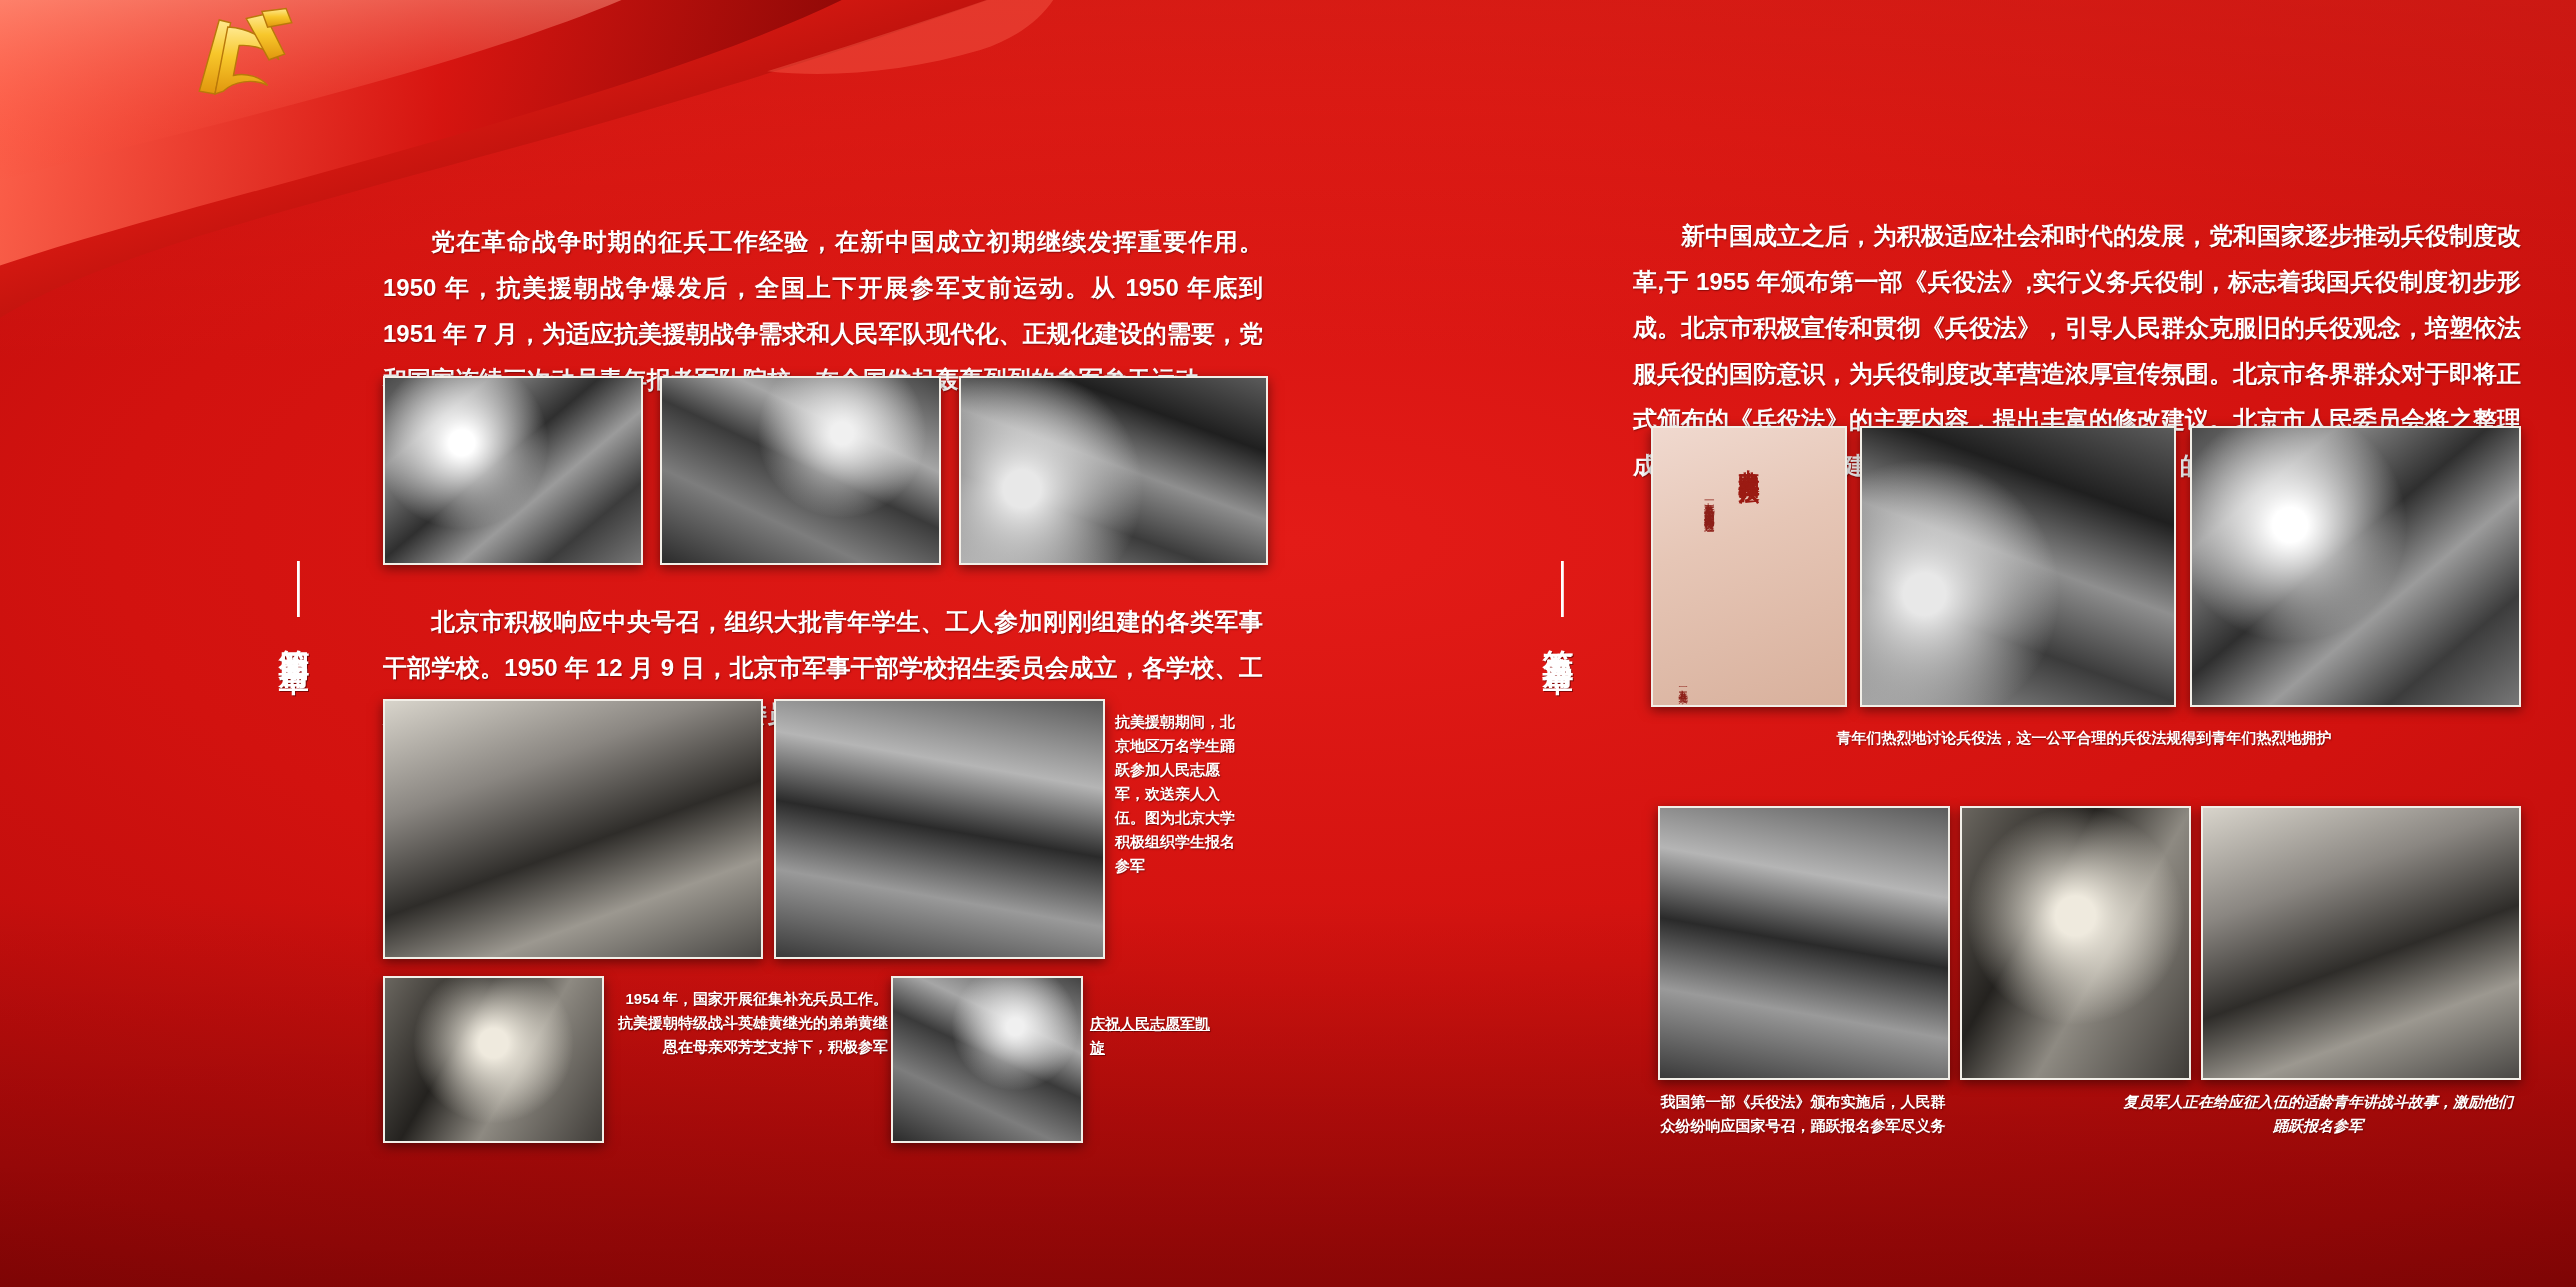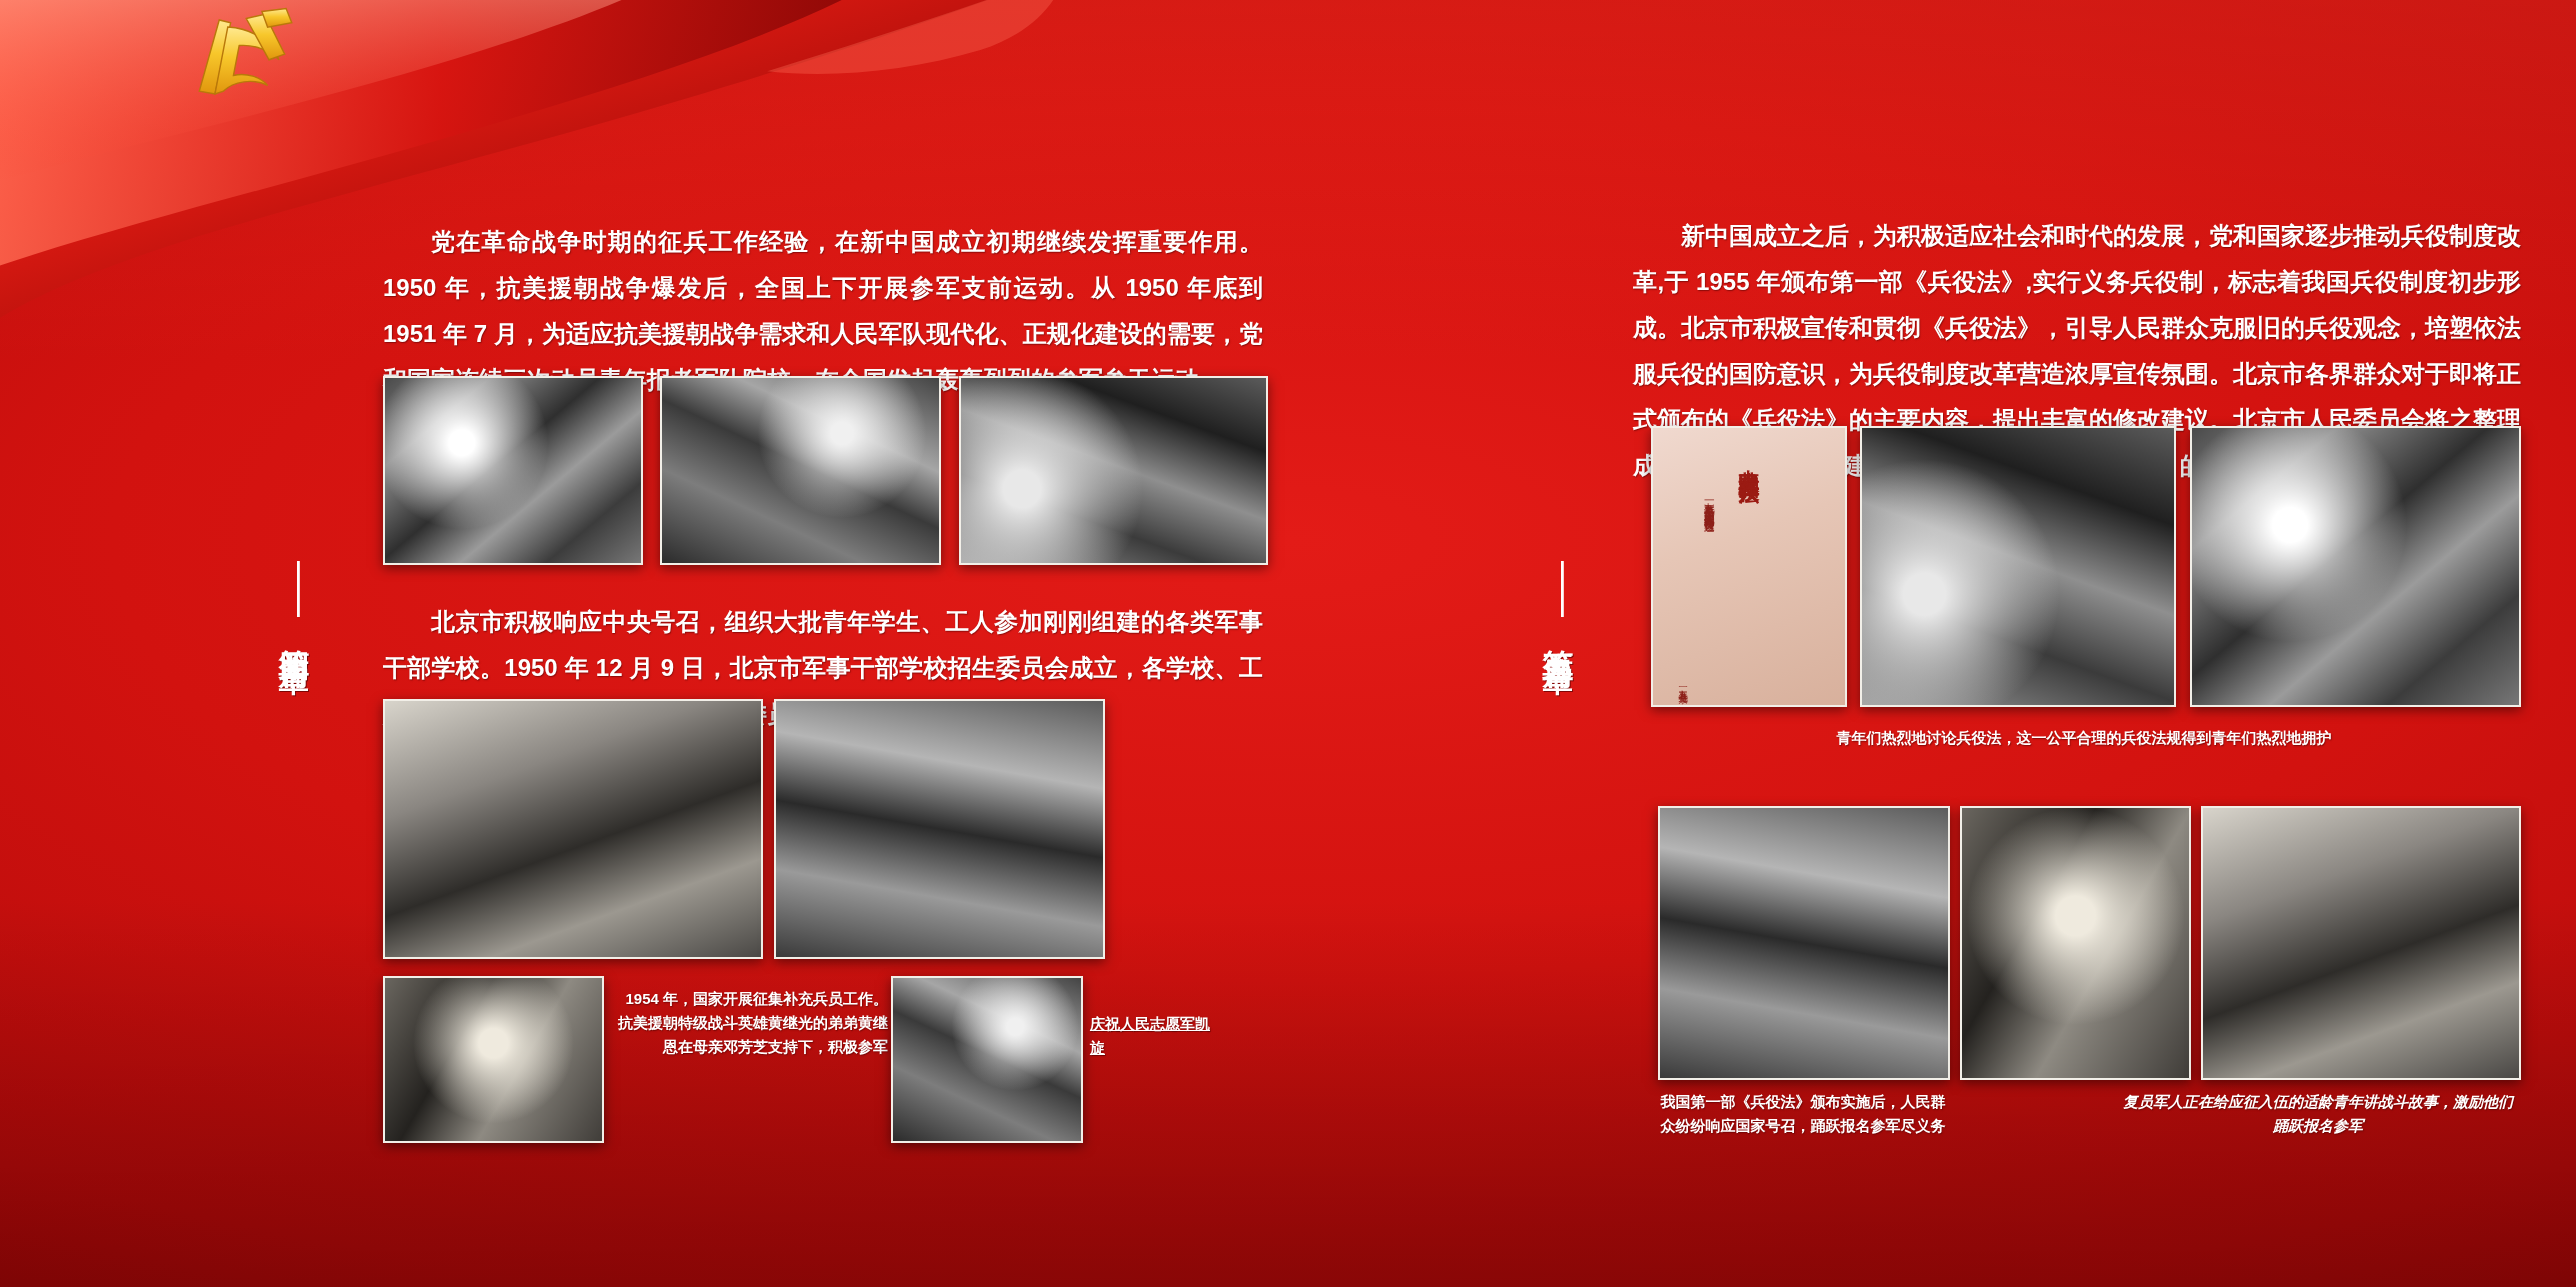--- a/index.html
+++ b/index.html
@@ -199,20 +199,21 @@
   </div>
 
   <p class="para" style="left:383px;top:575px;width:880px;">北京市积极响应中央号召，组织大批青年学生、工人参加刚刚组建的各类军事干部学校。1950 年 12 月 9 日，北京市军事干部学校招生委员会成立，各学校、工厂纷纷成立军事干部学校学生保送委员会。</p>
 
   <div class="photo" style="left:383px;top:699px;width:376px;height:256px;">
     <div class="ph-inner g4"></div>
   </div>
   <div class="photo" style="left:774px;top:699px;width:327px;height:256px;">
     <div class="ph-inner g5"></div>
   </div>
+  <div class="cap side" style="left:1115px;top:710px;width:124px;">抗美援朝期间，北京地区万名学生踊跃参加人民志愿军，欢送亲人入伍。图为北京大学积极组织学生报名参军</div>
 
   <div class="photo" style="left:383px;top:976px;width:217px;height:163px;">
     <div class="ph-inner g6"></div>
   </div>
   <div class="cap side" style="left:611px;top:987px;width:277px;text-align:right;">1954 年，国家开展征集补充兵员工作。抗美援朝特级战斗英雄黄继光的弟弟黄继恩在母亲邓芳芝支持下，积极参军</div>
 
   <div class="photo" style="left:891px;top:976px;width:188px;height:163px;">
     <div class="ph-inner g2"></div>
   </div>
   <div class="cap side" style="left:1090px;top:1012px;width:128px;text-decoration:underline;">庆祝人民志愿军凯旋</div>

